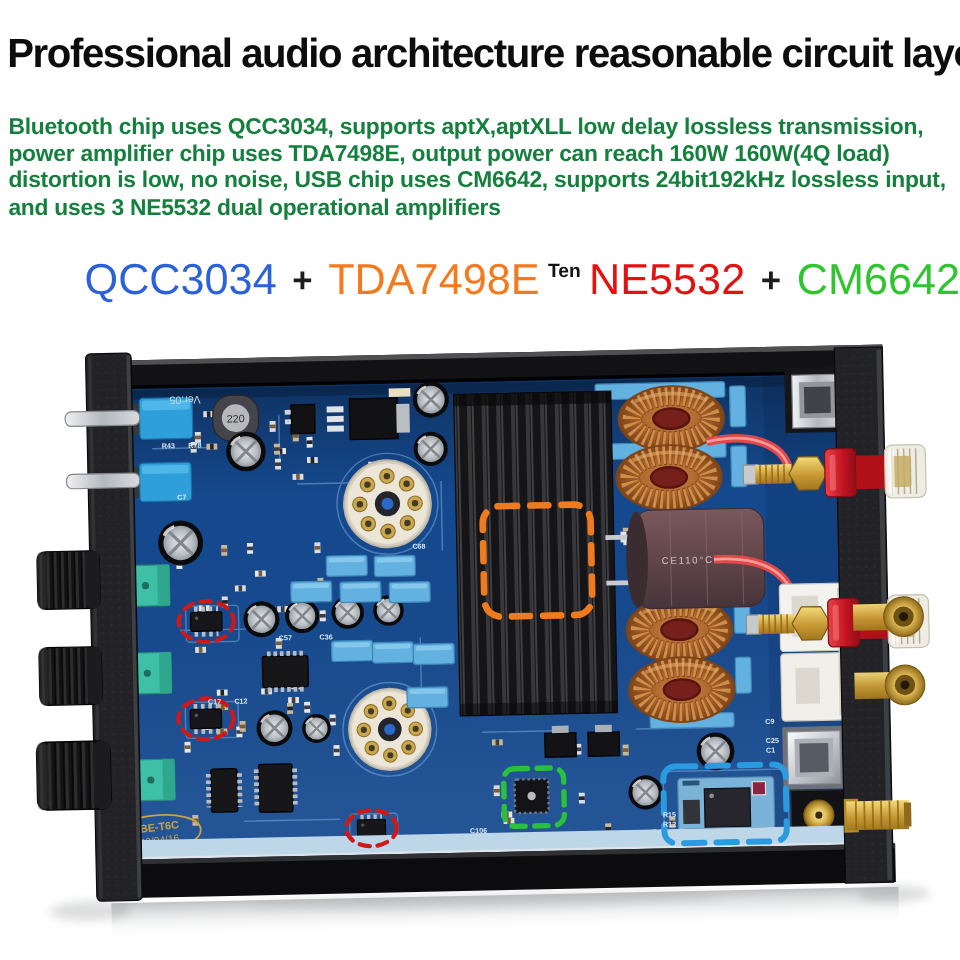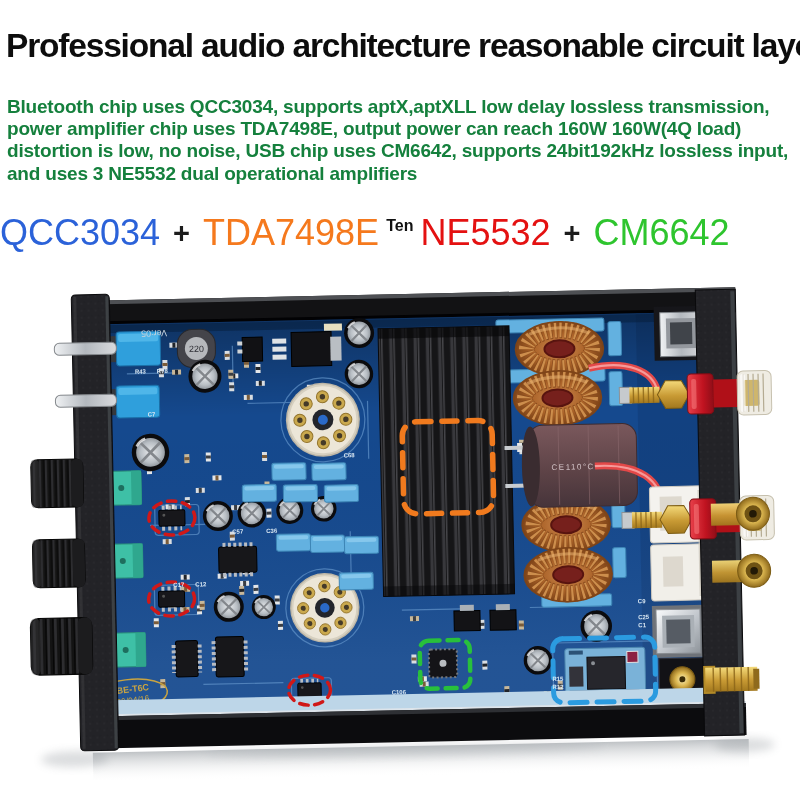--- a/index.html
+++ b/index.html
@@ -3,21 +3,21 @@
 <meta charset="utf-8">
 <style>
   html,body { margin:0; padding:0; background:#ffffff; }
   .page { position:relative; width:800px; height:800px; background:#ffffff;
           font-family:"Liberation Sans",sans-serif; overflow:hidden; }
   .title { position:absolute; top:26px; left:0; width:800px; text-align:center;
            font-size:34px; font-weight:700; letter-spacing:-1.2px; color:#0d0d0d;
            white-space:nowrap; transform:scaleX(0.985); transform-origin:center; }
   .desc { position:absolute; top:96px; left:7px; width:788px; font-size:19px;
           font-weight:700; color:#15803d; line-height:1.17; letter-spacing:-0.2px; }
-  .chips { position:absolute; top:212px; left:0; width:800px; text-align:left;
+  .chips { position:absolute; top:212px; left:0; width:800px; text-align:right;
            font-size:36px; font-weight:400; white-space:nowrap; }
   .chips .plus { font-size:29px; font-weight:700; margin:0 13px; vertical-align:2px; }
   .chips .joiner { font-size:16px; font-weight:700; margin:0 7px; vertical-align:14px; }
   .photo { position:absolute; top:280px; left:0; }
   svg text { font-family:"Liberation Sans",sans-serif; }
 </style>
 </head>
 <body>
 
 <div class="page">

